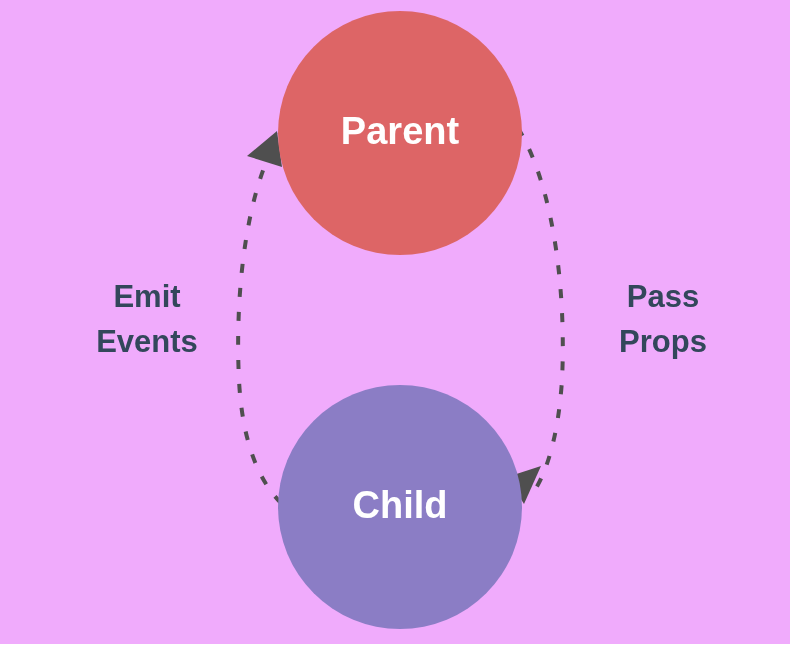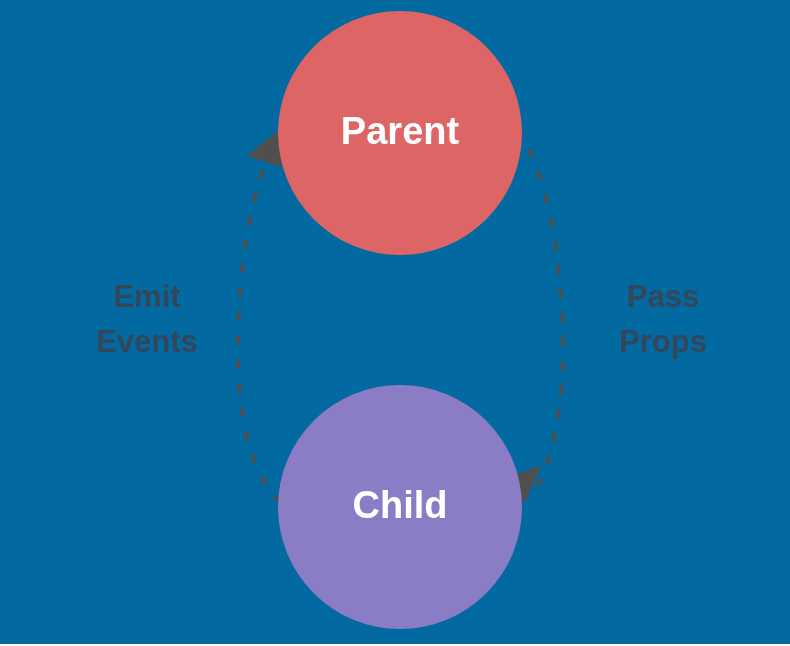--- a/index.html
+++ b/index.html
@@ -11,21 +11,21 @@
   body {
     width: 790px;
     height: 646px;
     overflow: hidden;
     font-family: "Liberation Sans", sans-serif;
   }
   #diagram-root {
     position: relative;
     width: 790px;
     height: 644px;
-    background: #0369a1;
+    background: #f0abfc;
   }
   #diagram-svg {
     position: absolute;
     top: 0;
     left: 0;
     width: 790px;
     height: 646px;
     display: block;
   }
   .node-label {

